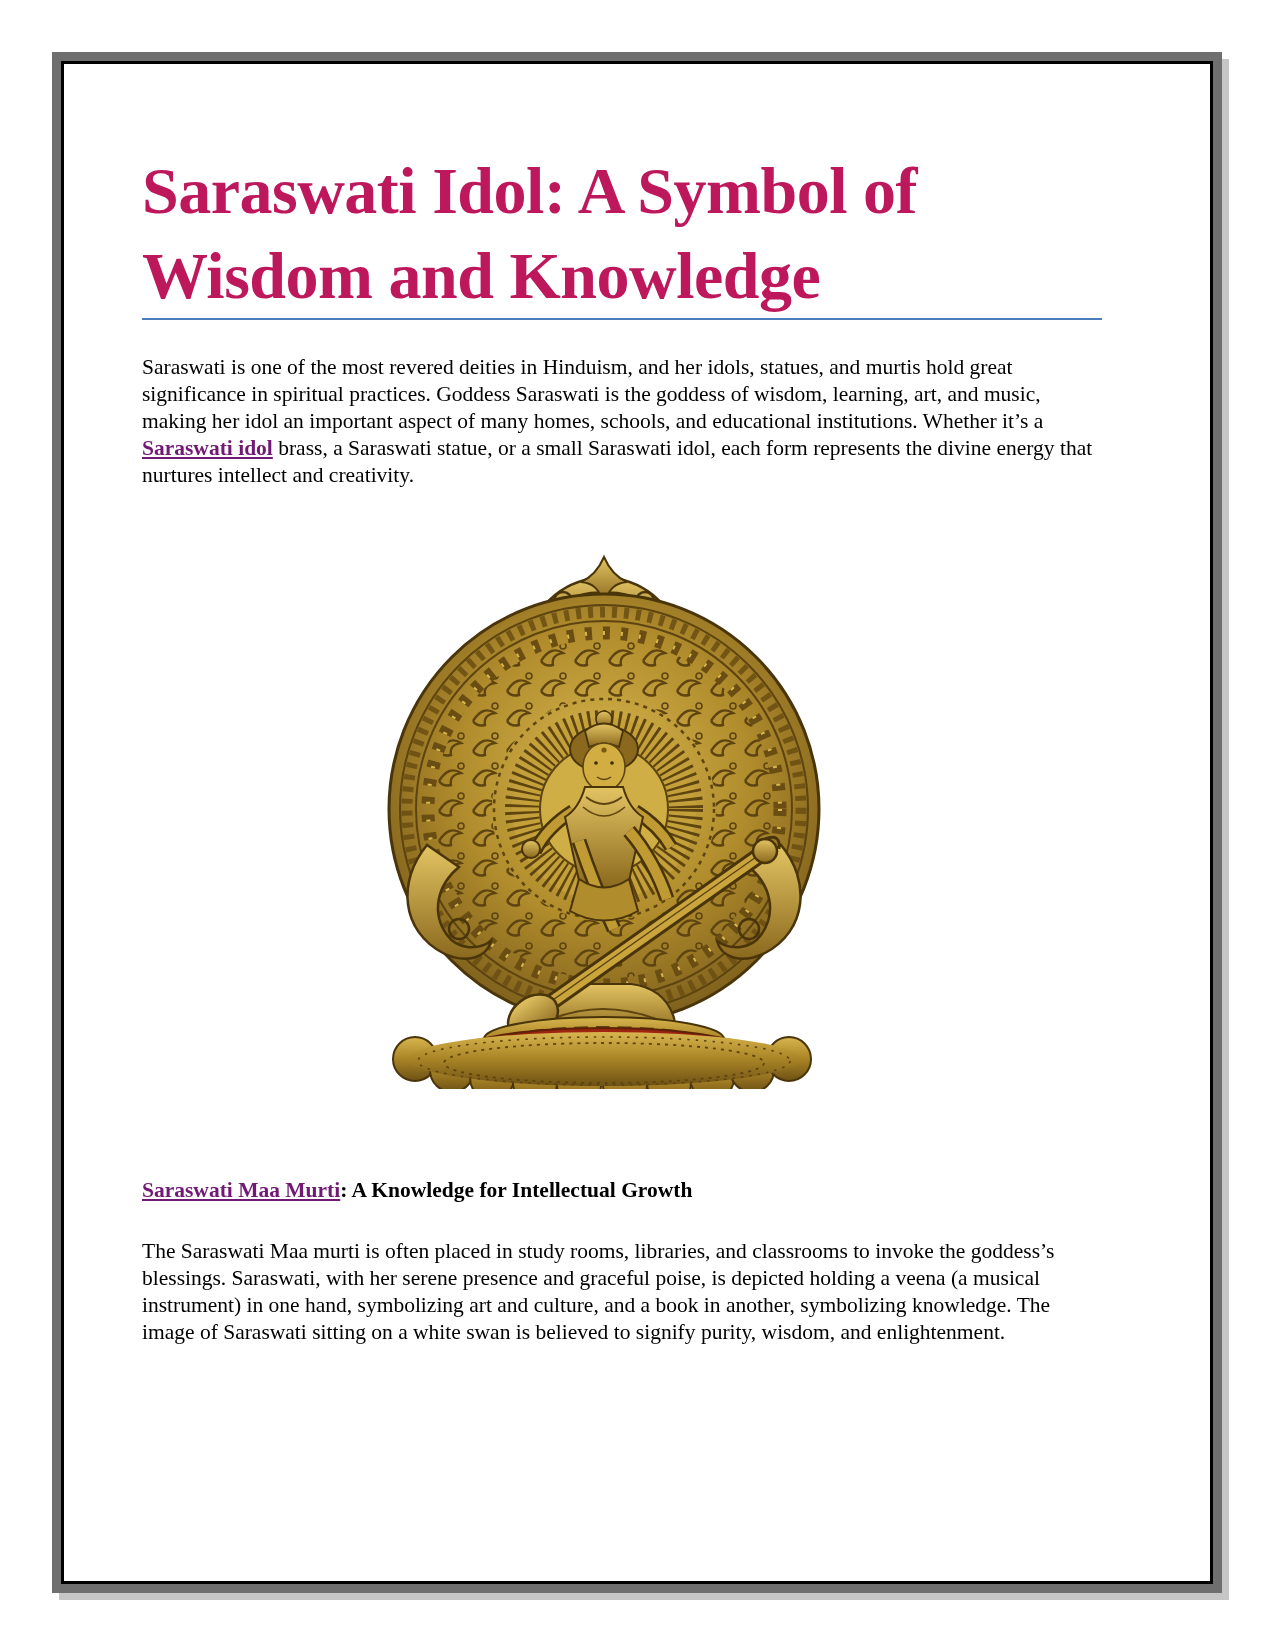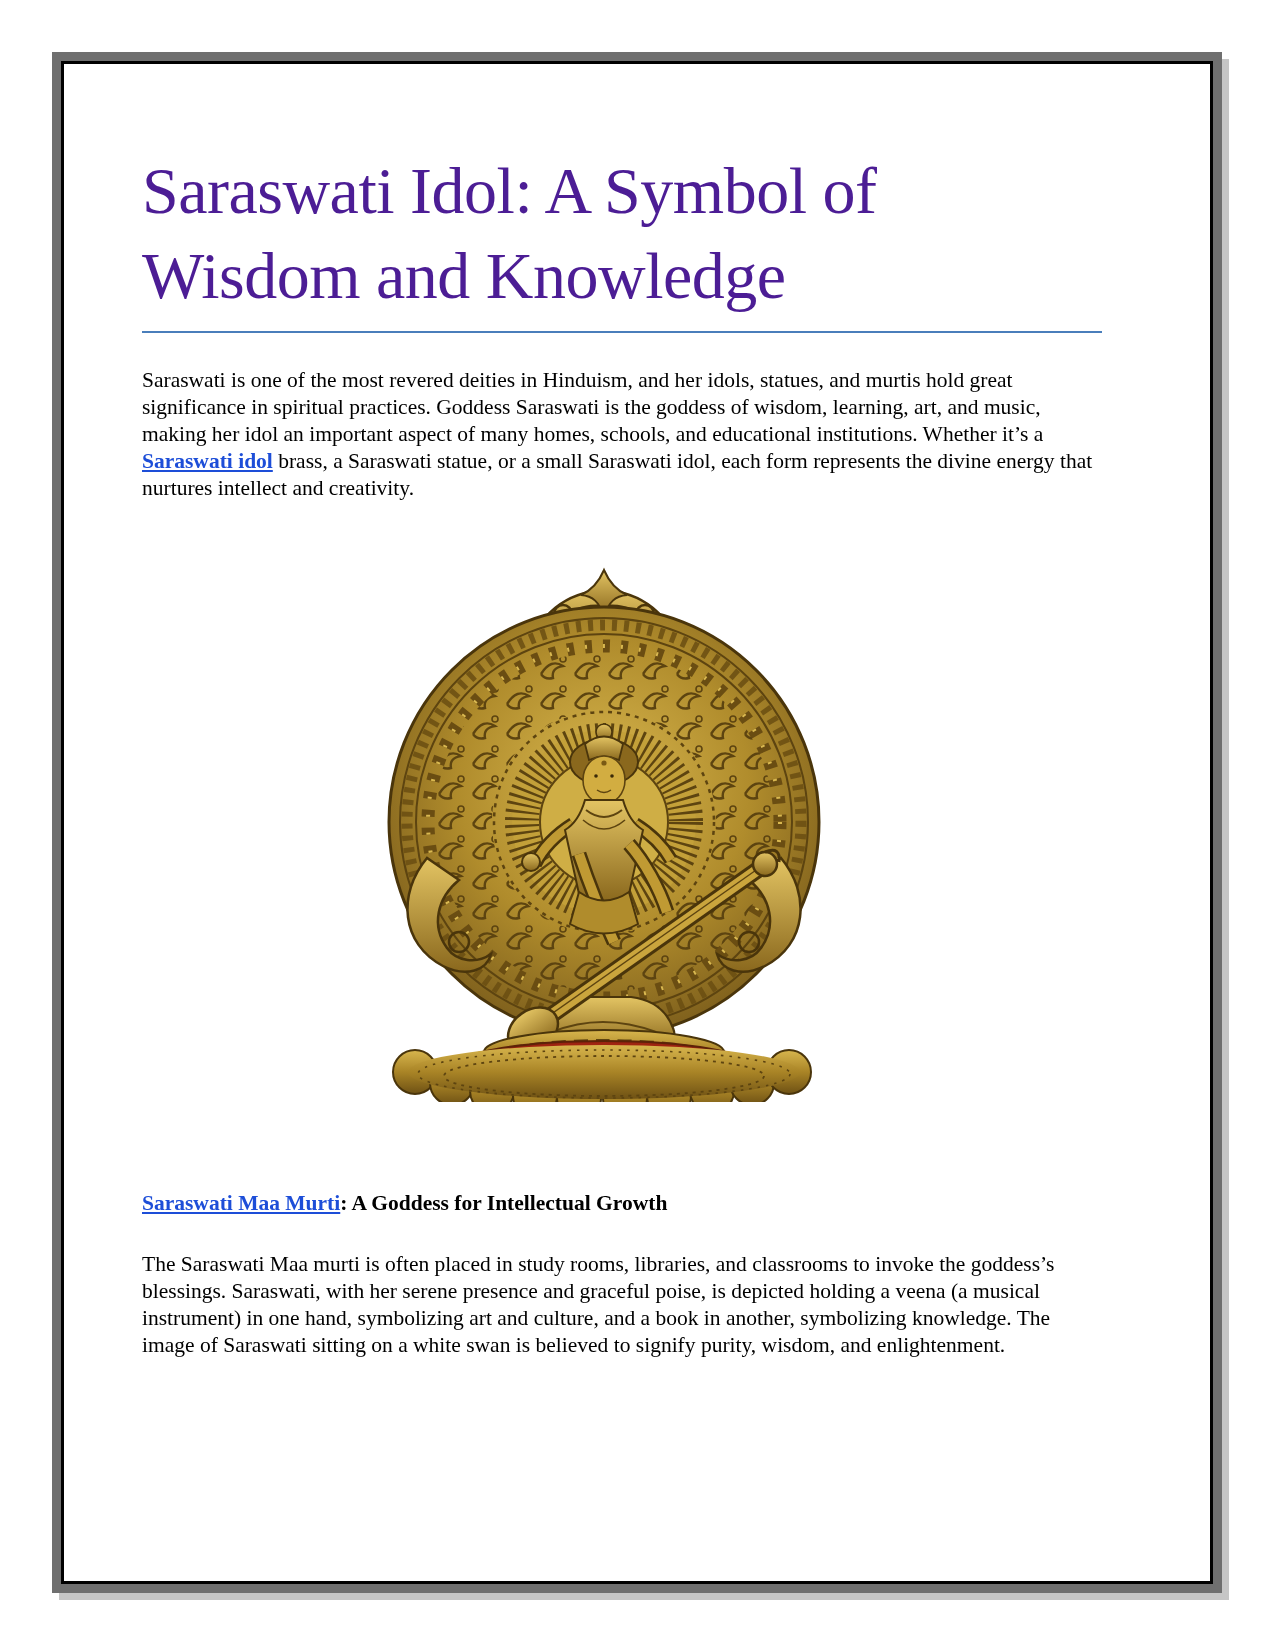--- a/index.html
+++ b/index.html
@@ -15,32 +15,32 @@
   }
   .page-frame-inner{
     width:100%;height:100%;box-sizing:border-box;border:3px solid #000000;
     overflow:hidden;
   }
   .content{
     box-sizing:border-box;width:100%;height:100%;
     padding:0 80px 0 78px;
   }
   .doc-title{
-    margin:84px 0 0 0;font-weight:normal;
+    margin:84px 0 0 0;font-weight:bold;
     font-size:66px;line-height:85px;letter-spacing:-0.5px;
-    color:#4c1d95;
+    color:#be185d;
     width:960px;
-    padding-bottom:13px;border-bottom:2px solid #4a7ebb;
+    border-bottom:2px solid #4a7ebb;
   }
   .para{
     width:960px;margin:34px 0 0 0;
     font-size:21.5px;line-height:27px;color:#000000;
   }
   .b{font-weight:normal;}
-  .doc-link{color:#1d4ed8;font-weight:bold;text-decoration:underline;cursor:pointer;}
+  .doc-link{color:#701a75;font-weight:bold;text-decoration:underline;cursor:pointer;}
   .idol-fig{
     margin:60px 0 0 225px;padding:0;width:470px;height:540px;
   }
   .section-heading{
     margin:88px 0 0 0;font-size:21.5px;line-height:27px;color:#000000;
     font-weight:bold;width:960px;
   }
   .para2{}
 </style>
 </head>
@@ -167,19 +167,19 @@
               <circle cx="385" cy="521" r="22" fill="url(#gBase)" stroke="#4a350b" stroke-width="2"></circle>
               <circle cx="422" cy="510" r="22" fill="url(#gBase)" stroke="#4a350b" stroke-width="2"></circle>
               <ellipse cx="237" cy="510" rx="196" ry="27" fill="url(#gBase)"></ellipse>
             </g>
             <ellipse cx="237" cy="514" rx="160" ry="20" fill="none" stroke="#5d4410" stroke-width="1.8" stroke-dasharray="3 5"></ellipse>
             <ellipse cx="237" cy="512" rx="186" ry="24" fill="none" stroke="#5d4410" stroke-width="1.6" stroke-dasharray="2.5 6"></ellipse>
           </g>
         </svg>
       </figure>
 
-      <h2 class="section-heading"><a href="#" class="doc-link">Saraswati Maa Murti</a><span>: A Goddess for Intellectual Growth</span></h2>
+      <h2 class="section-heading"><a href="#" class="doc-link">Saraswati Maa Murti</a><span>: A Knowledge for Intellectual Growth</span></h2>
 
       <p class="para para2"><span>The </span><span class="b">Saraswati Maa murti</span><span> is often placed in study rooms, libraries, and classrooms to invoke the goddess’s blessings. Saraswati, with her serene presence and graceful poise, is depicted holding a veena (a musical instrument) in one hand, symbolizing art and culture, and a book in another, symbolizing knowledge. The image of Saraswati sitting on a white swan is believed to signify purity, wisdom, and enlightenment.</span></p>
 
     </div>
   </div>
 </div>
 
 </body></html>

